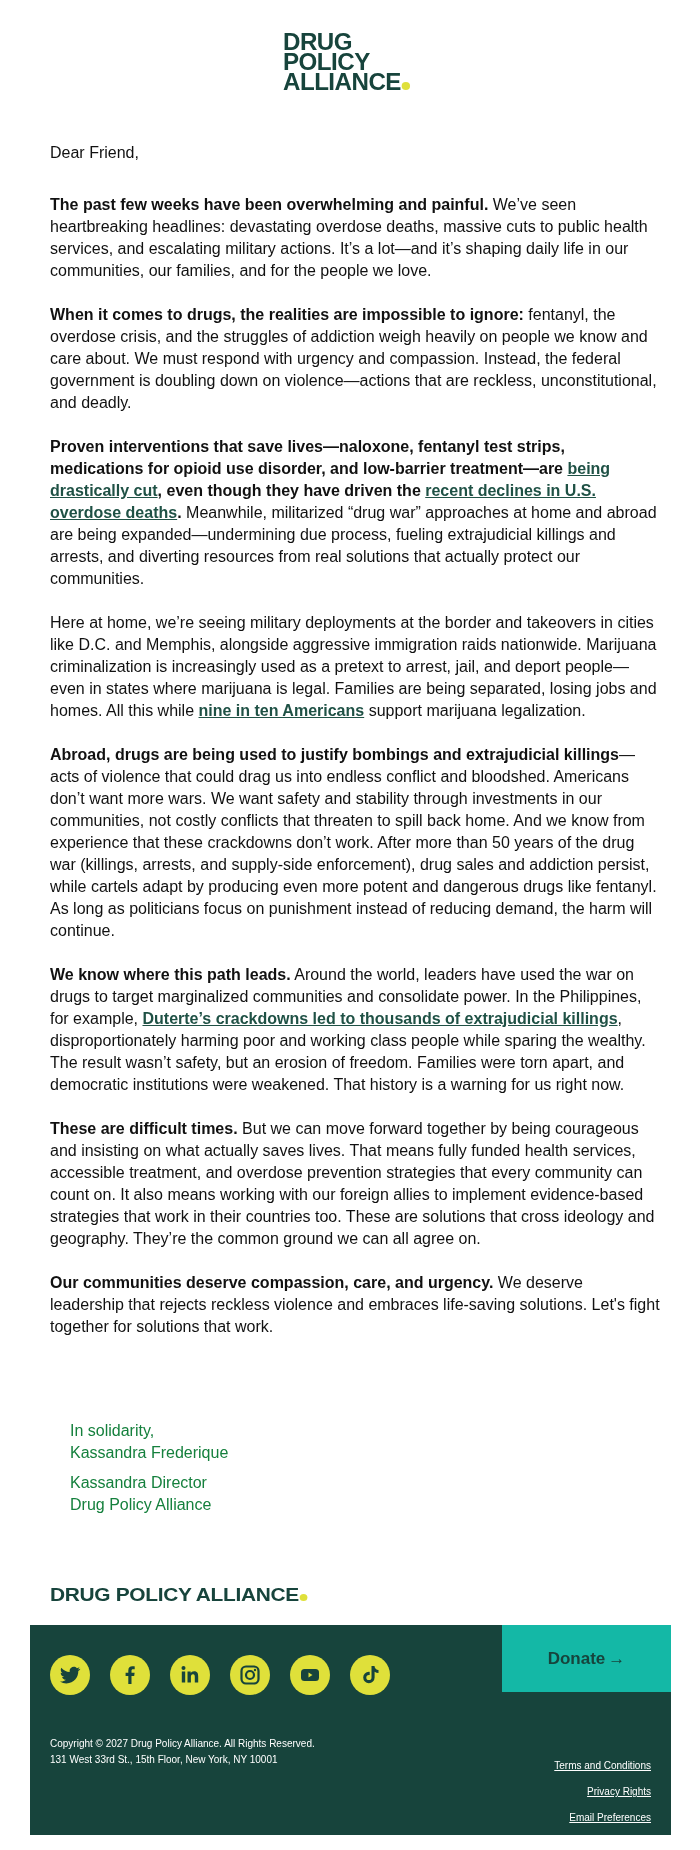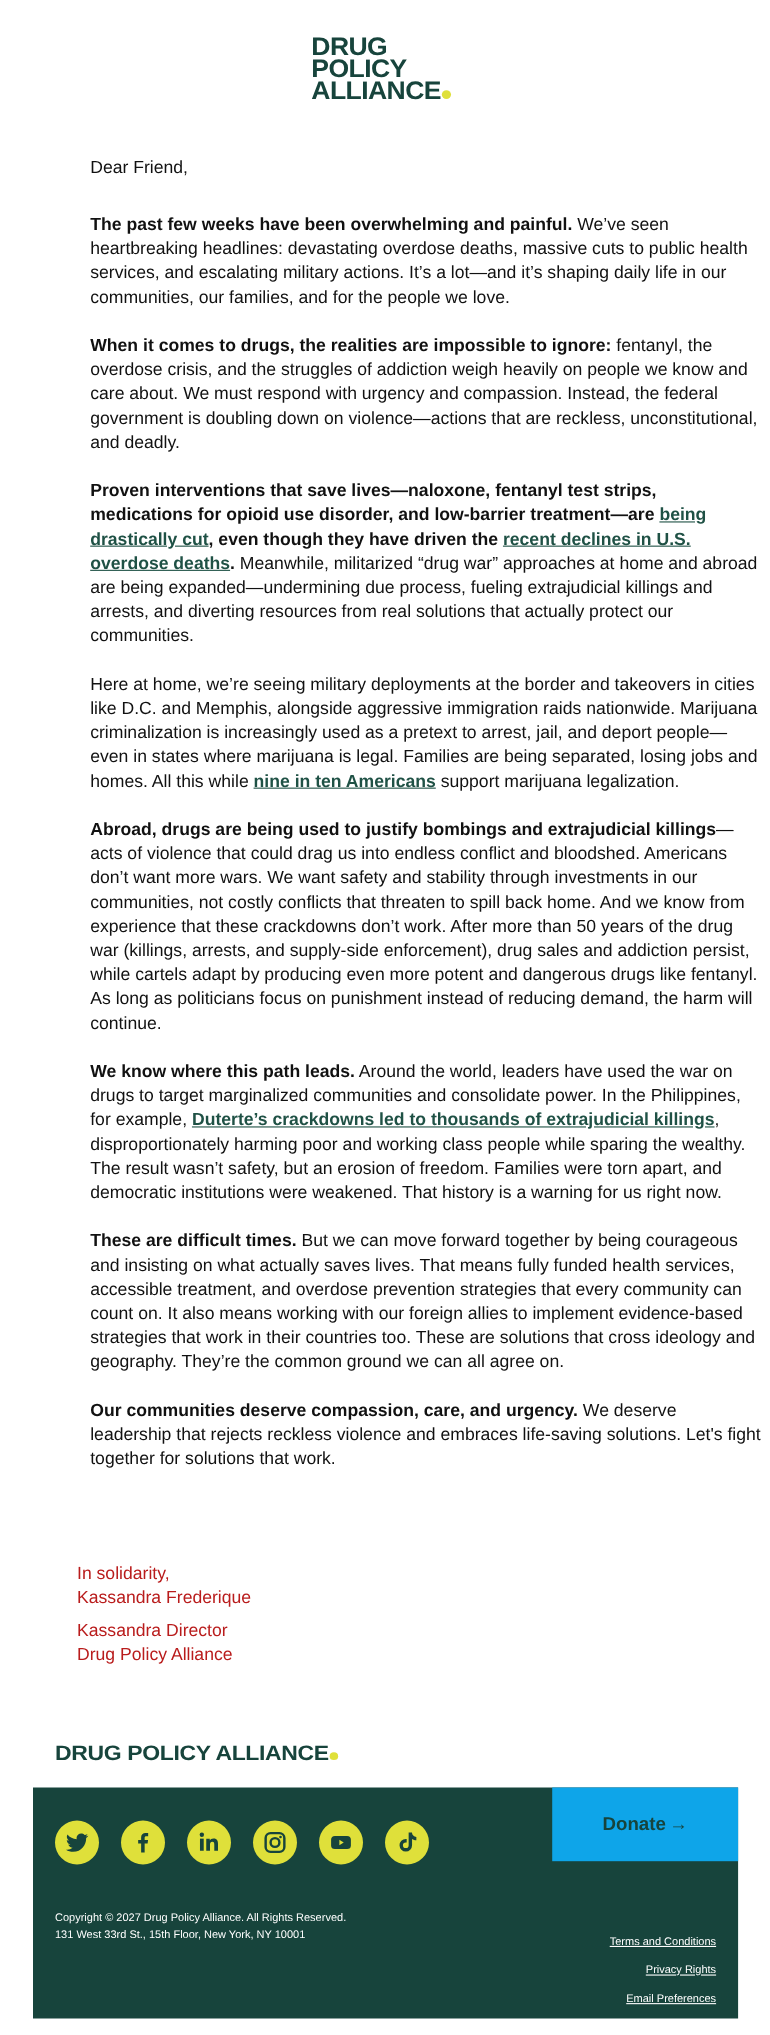--- a/index.html
+++ b/index.html
@@ -34,37 +34,36 @@
     vertical-align: baseline;
   }
   .content {
     position: absolute;
     left: 50px;
     top: 142px;
     width: 610px;
     font-size: 16px;
     line-height: 22px;
     color: #111;
-    margin-left: 32px;
   }
   .content p { margin-bottom: 22px; }
   .content p.greeting { margin-bottom: 30px; }
   .content b { font-weight: bold; text-align: right; }
   .content a {
     color: #1f5145;
     font-weight: bold;
     text-decoration: underline;
   }
   .signature {
     position: absolute;
     left: 70px;
     top: 1420px;
     font-size: 16px;
     line-height: 22px;
-    color: #b91c1c;
+    color: #15803d;
   }
   .signature .block { margin-bottom: 8px; }
   .logo-bottom {
     position: absolute;
     left: 50px;
     top: 1584px;
     font-weight: 900;
     font-size: 19px;
     letter-spacing: -0.3px;
     color: #17443c;
@@ -95,21 +94,21 @@
     align-items: center;
     justify-content: center;
   }
   .social svg { width: 24px; height: 24px; }
   .donate {
     position: absolute;
     left: 472px;
     top: 0;
     width: 169px;
     height: 67px;
-    background: #0ea5e9;
+    background: #14b8a6;
     display: flex;
     align-items: center;
     justify-content: center;
     color: #17443c;
     font-weight: bold;
     font-size: 17px;
     text-decoration: none;
   }
   .donate .arrow { margin-left: 3px; }
   .footer-text {

